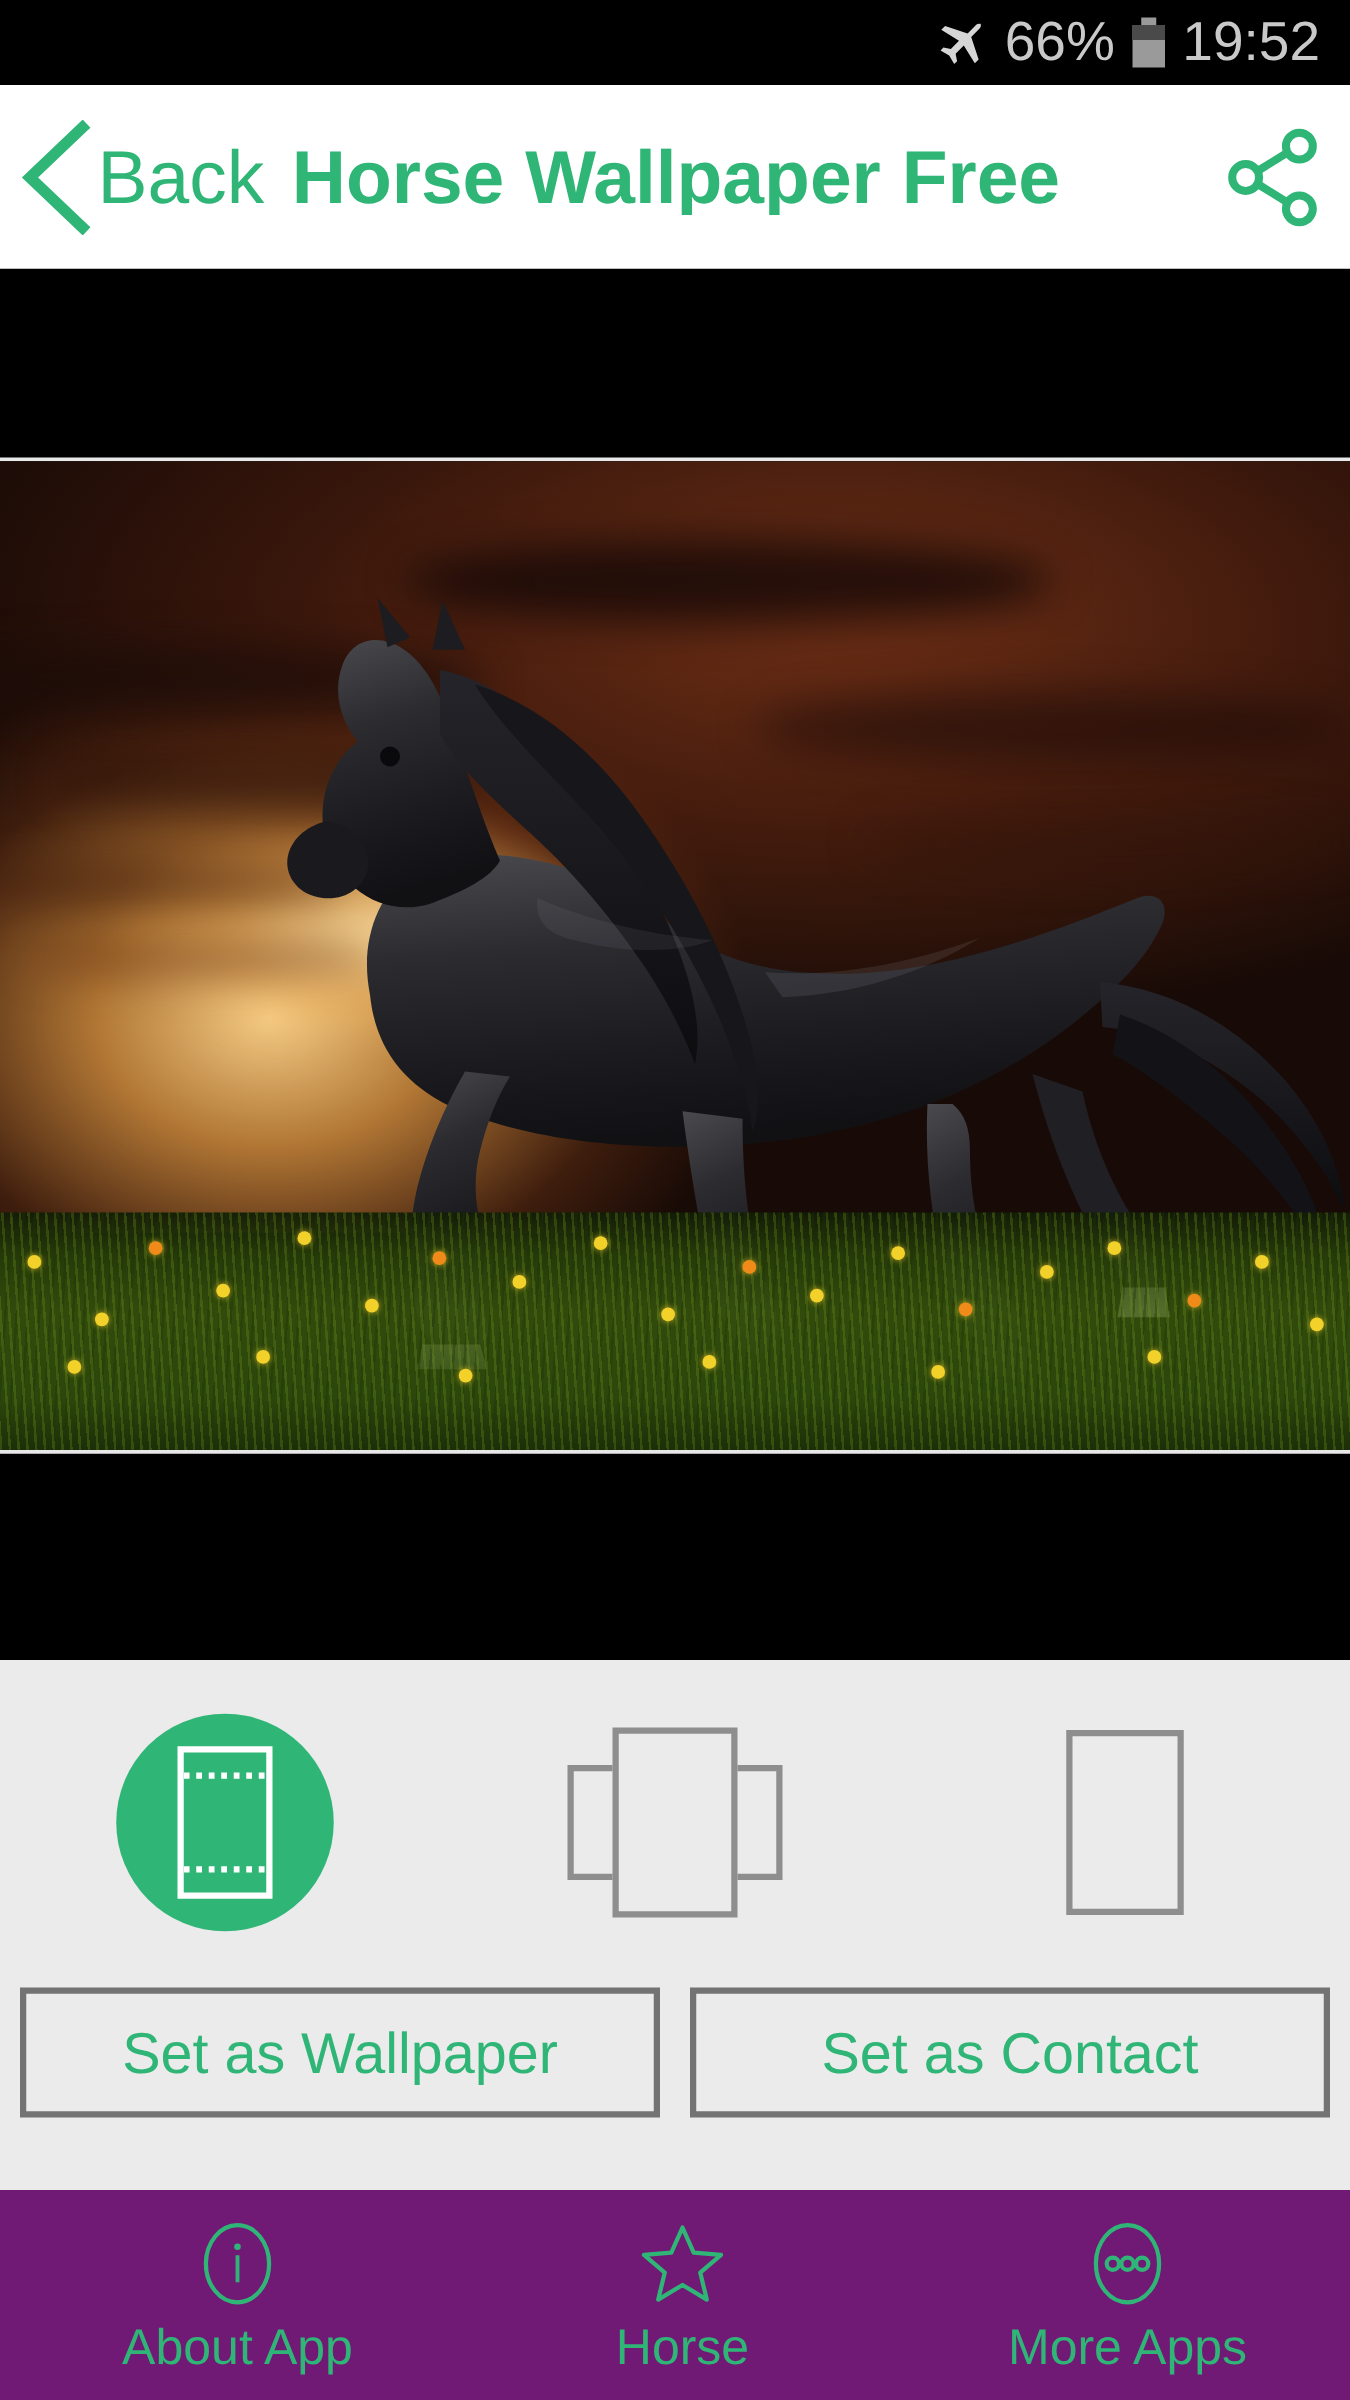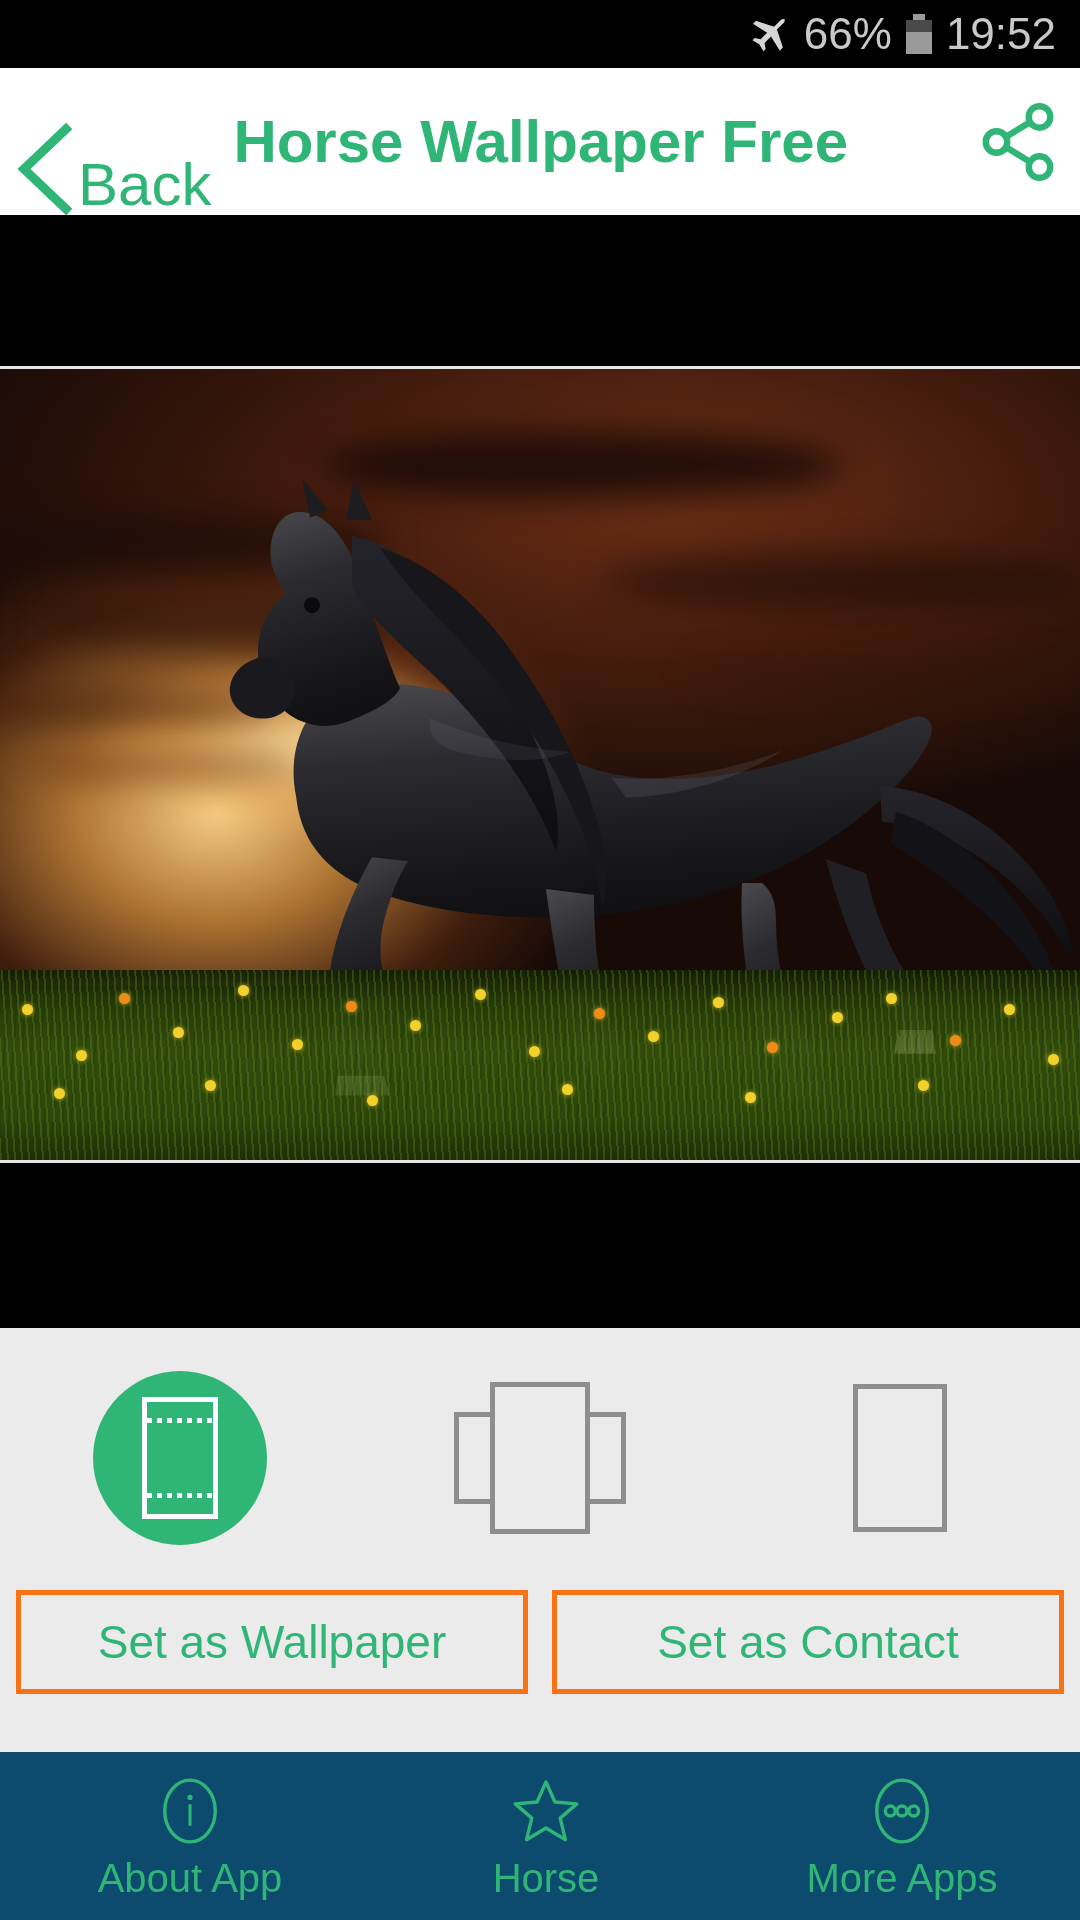--- a/index.html
+++ b/index.html
@@ -25,21 +25,21 @@
   .batt{ position:relative; width:26px; height:40px; display:block; }
   .batt .cap{ position:absolute; left:7px; top:0; width:12px; height:7px; background:#9a9a9a; }
   .batt .body{ position:absolute; left:0; top:6px; width:26px; height:34px; background:#9a9a9a; }
   .batt .fill{ position:absolute; left:0; top:6px; width:26px; height:12px; background:#4a4a4a; }
 
   
   .toolbar{
     position:absolute; left:0; top:68px; width:1080px; height:147px;
     background:#fff; display:flex; align-items:center;
   }
-  .back-wrap{ display:flex; align-items:flex-end; height:100%; padding-left:12px; }
+  .back-wrap{ display:flex; align-items:center; height:100%; padding-left:12px; }
   .chev{ width:62px; height:92px; flex:none; }
   .back-label{
     color:#2fb677; font-size:60px; font-weight:400; margin-left:4px;
     font-family:"Liberation Sans", sans-serif; line-height:1;
   }
   .title{
     color:#2fb677; font-size:60px; font-weight:700; margin-left:22px;
     white-space:nowrap; overflow:hidden;
     font-family:"Liberation Sans", sans-serif; line-height:1;
     max-width:620px;
@@ -136,30 +136,30 @@
   .multi .rgt{ right:0; top:30px; width:48px; height:92px; z-index:1; }
 
   .single{ width:94px; height:148px; border:5px solid #8e8e8e; }
 
   
   .btn-row{
     position:absolute; left:0; top:262px; width:1080px; height:104px;
     display:flex; gap:24px; padding:0 16px;
   }
   .btn{
-    flex:1; border:5px solid #f97316; background:transparent;
+    flex:1; border:5px solid #737373; background:transparent;
     display:flex; align-items:center; justify-content:center;
     color:#2fb677; font-size:46px; font-weight:400;
     font-family:"Liberation Sans", sans-serif;
   }
 
   
   .bottomnav{
     position:absolute; left:0; bottom:0; width:1080px; height:168px;
-    background:#0c4a6e; display:flex; align-items:center;padding-left:12px;
+    background:#701a75; display:flex; align-items:center;padding-left:12px;
   }
   .nav-item{
     flex:1; height:100%; display:flex; flex-direction:column;
     align-items:center; justify-content:center; gap:10px;
   }
   .nav-ico{ height:74px; display:flex; align-items:center; justify-content:center; }
   .nav-label{
     color:#2fb677; font-size:40px; font-family:"Liberation Sans", sans-serif;
     line-height:1;
   }

